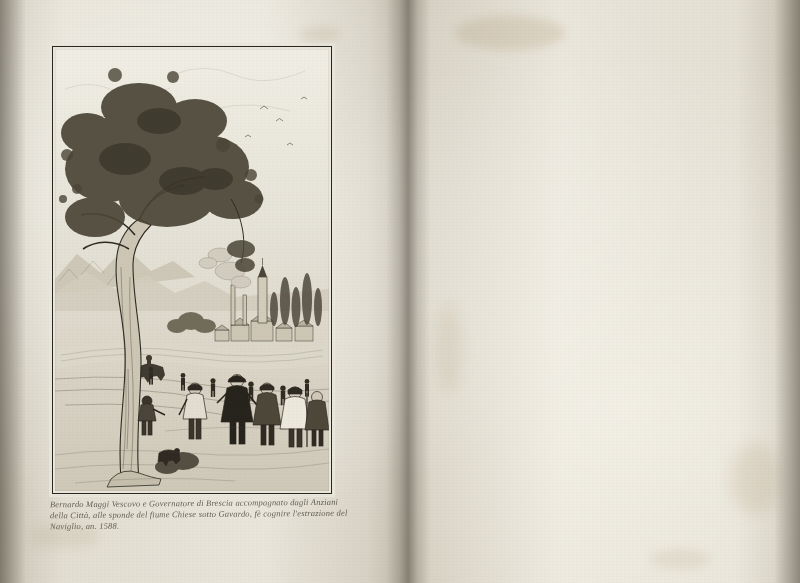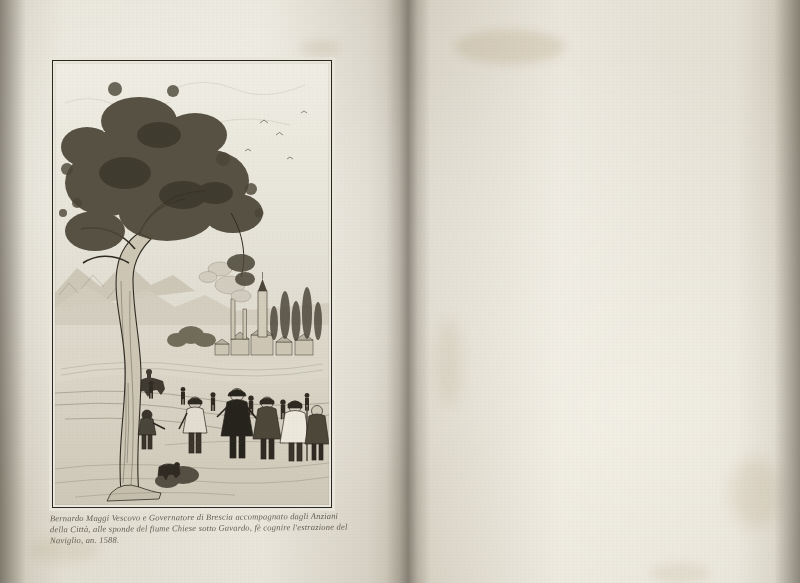--- a/index.html
+++ b/index.html
@@ -56,21 +56,21 @@
   .edge-left, .edge-right {
     position: absolute;
     top: 0;
     height: 583px;
     width: 26px;
     pointer-events: none;
   }
   .edge-left { left: 0; background: linear-gradient(90deg, rgba(40,34,24,.45), rgba(40,34,24,0)); }
   .edge-right { right: 0; background: linear-gradient(270deg, rgba(40,34,24,.40), rgba(40,34,24,0)); }
 
-  .page { position: absolute; top: 18px; height: 441px; }
+  .page { position: absolute; top: 4px; height: 441px; }
   .page-left { left: 0; width: 400px; }
   .page-right { left: 400px; width: 400px; }
 
   
   .plate-wrap {
     position: absolute;
     left: 52px;
     top: 42px;
     width: 280px;
     height: 448px;

